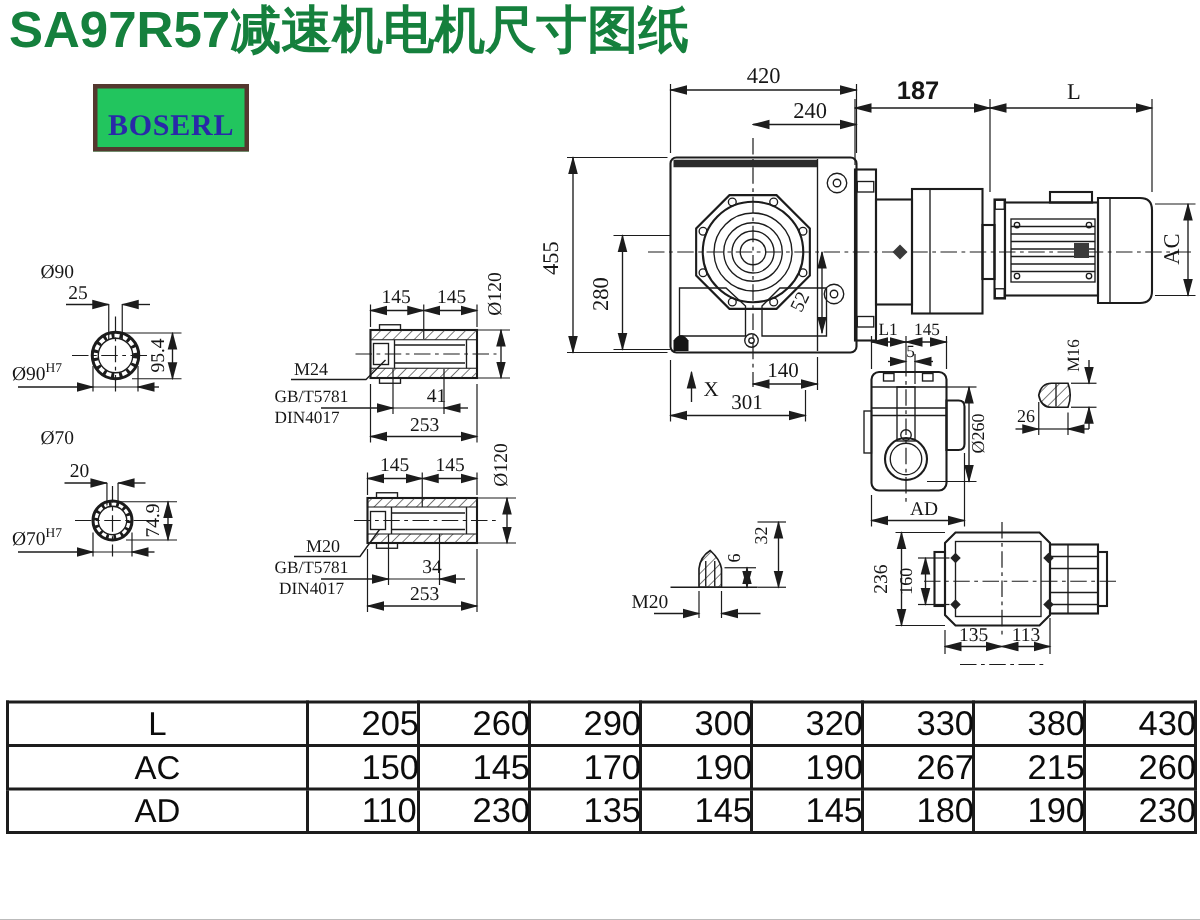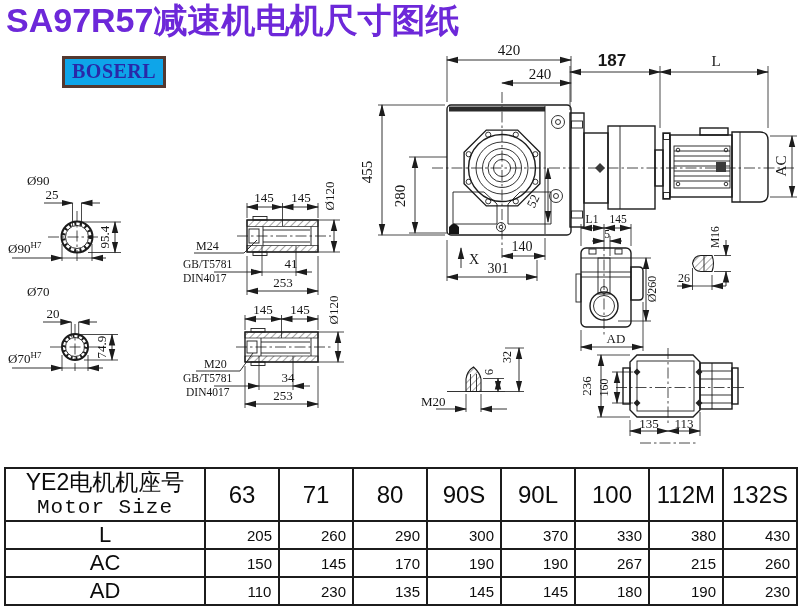--- a/index.html
+++ b/index.html
@@ -1,42 +1,42 @@
 <!DOCTYPE html>
 <html><head>
 <meta charset="utf-8">
 <style>
   html,body{margin:0;padding:0;background:#888;}
   .sheet{position:relative;width:800px;height:613px;background:#ffffff;overflow:hidden;
          font-family:"Liberation Sans",sans-serif;}
   .title{position:absolute;left:6px;top:0px;font-size:34px;line-height:40px;font-weight:900;
-         color:#6d28d9;letter-spacing:0px;font-family:"Liberation Sans",sans-serif;}
-  .logo{position:absolute;left:62px;top:56px;border:3px solid #54382f;background:#0ea5e9;
-        padding:1px 7px 2px 7px;}
+         color:#15803d;letter-spacing:0px;font-family:"Liberation Sans",sans-serif;}
+  .logo{position:absolute;left:62px;top:56px;border:3px solid #54382f;background:#22c55e;
+        padding:14px 7px 2px 7px;}
   .logo span{font-family:"Liberation Serif",serif;font-weight:bold;font-size:20px;
         color:#2929a8;letter-spacing:.5px;}
   svg{position:absolute;left:0;top:0;}
   svg text{font-family:"Liberation Serif",serif;fill:#161616;}
   .d13{font-size:13px;} .d12{font-size:12px;} .d11{font-size:11.5px;} .d14{font-size:14px;}
   .d15{font-size:15px;} .db{font-family:"Liberation Sans",sans-serif;font-weight:bold;font-size:17px;}
   .ol{fill:none;stroke:#1c1c1c;stroke-width:1.4;}
   .o2{fill:none;stroke:#1c1c1c;stroke-width:2;}
   .tl{fill:none;stroke:#1c1c1c;stroke-width:0.9;}
   .dim{fill:none;stroke:#1c1c1c;stroke-width:0.9;}
   .ext{fill:none;stroke:#1c1c1c;stroke-width:0.8;}
   .cl{fill:none;stroke:#1c1c1c;stroke-width:0.8;stroke-dasharray:11 3 2.5 3;}
   .teeth{fill:none;stroke:#1c1c1c;}
   .tbl-wrap{position:absolute;left:4px;top:467px;}
   table{border-collapse:collapse;table-layout:fixed;width:792px;
         font-family:"Liberation Sans",sans-serif;color:#0c0c0c;}
   td,th{border:2px solid #1c1c1c;text-align:center;vertical-align:middle;padding:0;font-weight:normal;}
   tr.hdr{height:53px;} tr.row{height:28px;}
   .hdr-cn{font-size:23px;line-height:26px;}
   .hdr-en{font-size:21px;line-height:25px;font-family:"Liberation Mono",monospace;letter-spacing:1px;}
-  th.col{font-size:24px;} td.lbl{font-size:22px;} td.val{font-size:15px;padding-left:35px;}
+  th.col{font-size:24px;} td.lbl{font-size:22px;} td.val{font-size:23px;padding-left:35px;}
 </style>
 </head>
 <body>
 
 <div class="sheet">
 
   <div class="title">SA97R57减速机电机尺寸图纸</div>
   <div class="logo">
     <span>BOSERL</span>
   </div>
@@ -387,41 +387,27 @@
           <col style="width:74px">
           <col style="width:74px">
           <col style="width:74px">
         <col style="width:74px">
           <col style="width:74px">
           <col style="width:74px">
           <col style="width:74px">
           <col style="width:74px">
       </colgroup>
       <tbody>
-          <tr class="hdr">
-        <th>
-          <div class="hdr-cn">YE2电机机座号</div>
-          <div class="hdr-en">Motor Size</div>
-        </th>
-        <th class="col">63</th>
-        <th class="col">71</th>
-        <th class="col">80</th>
-        <th class="col">90S</th>
-        <th class="col">90L</th>
-        <th class="col">100</th>
-        <th class="col">112M</th>
-        <th class="col">132S</th>
-      </tr>
       <tr class="row">
         <td class="lbl">L</td>
         <td class="val">205</td>
         <td class="val">260</td>
         <td class="val">290</td>
         <td class="val">300</td>
-        <td class="val">370</td>
+        <td class="val">320</td>
         <td class="val">330</td>
         <td class="val">380</td>
         <td class="val">430</td>
       </tr>
       <tr class="row">
         <td class="lbl">AC</td>
         <td class="val">150</td>
         <td class="val">145</td>
         <td class="val">170</td>
         <td class="val">190</td>

